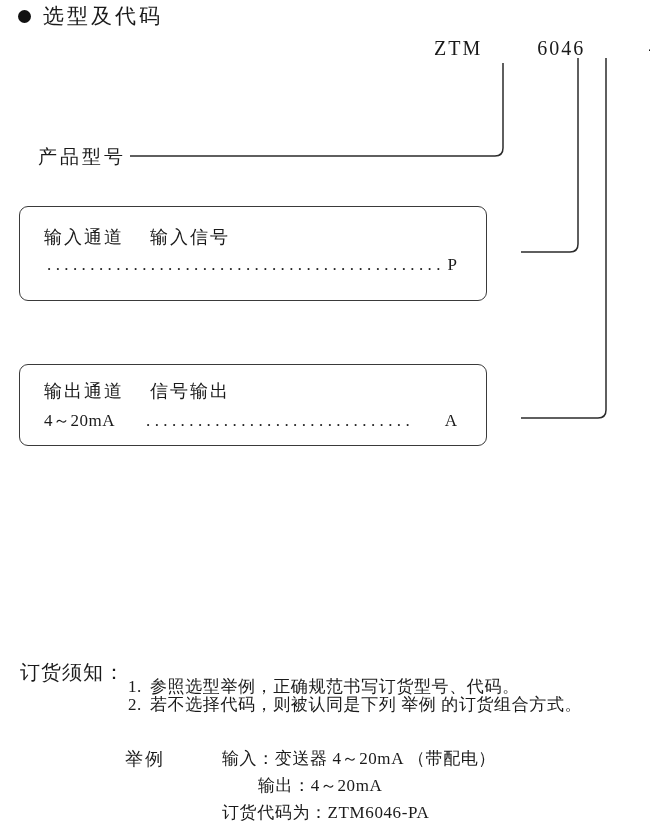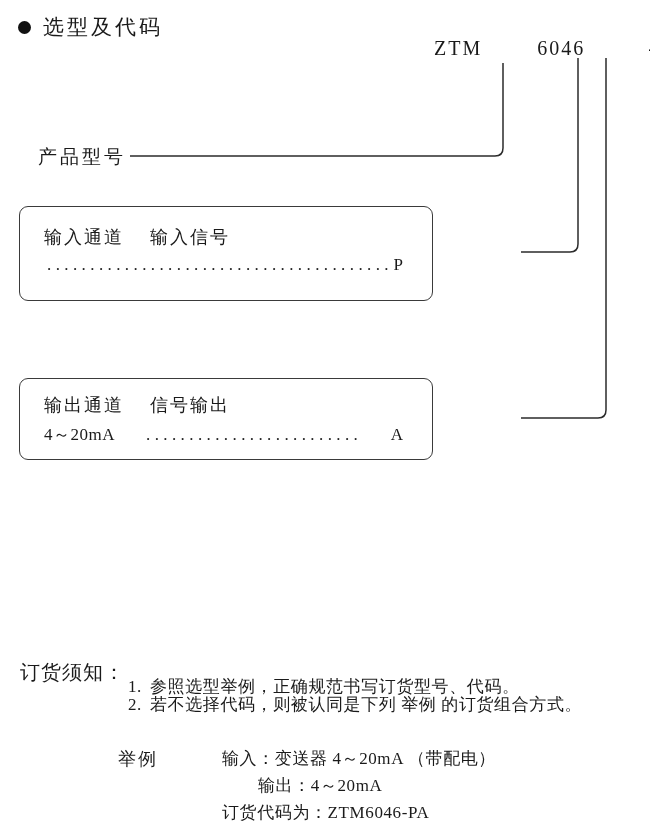--- a/index.html
+++ b/index.html
@@ -18,21 +18,20 @@
 
   
   #section-title {
     position: absolute;
     left: 18px;
     top: 6px;
     display: flex;
     align-items: center;
     gap: 12px;
     white-space: nowrap;
-    margin-top: 11px;
   }
   #bullet-marker {
     width: 13px;
     height: 13px;
     border-radius: 50%;
     background: #111111;
     display: inline-block;
     flex: 0 0 auto;
   }
   #section-title-text {
@@ -83,28 +82,28 @@
     top: 144px;
     font-size: 19px;
     letter-spacing: 3px;
     white-space: nowrap;
   }
 
   
   .option-box {
     position: absolute;
     left: 19px;
-    width: 414px;
+    width: 468px;
     border: 1.3px solid #3a3a3a;
     border-radius: 9px;
     box-sizing: border-box;
     background: #ffffff;
   }
   #option-box-input  { top: 206px; height: 95px; }
-  #option-box-output { top: 378px; height: 82px; text-decoration: underline; }
+  #option-box-output { top: 364px; height: 82px; text-decoration: underline; }
 
   .box-heading {
     position: absolute;
     left: 24px;
     font-size: 18px;
     letter-spacing: 2px;
     white-space: nowrap;
   }
   .box-heading .bh-gap { display: inline-block; width: 26px; }
 
@@ -161,21 +160,21 @@
 
   
   #example-block {
     position: absolute;
     left: 0;
     top: 745px;
     width: 650px;
   }
   #example-label {
     position: absolute;
-    left: 118px;
+    left: 125px;
     top: 2px;
     font-size: 18px;
     letter-spacing: 2px;
     white-space: nowrap;
   }
   .example-line {
     position: absolute;
     left: 222px;
     font-size: 17px;
     letter-spacing: 0.6px;

